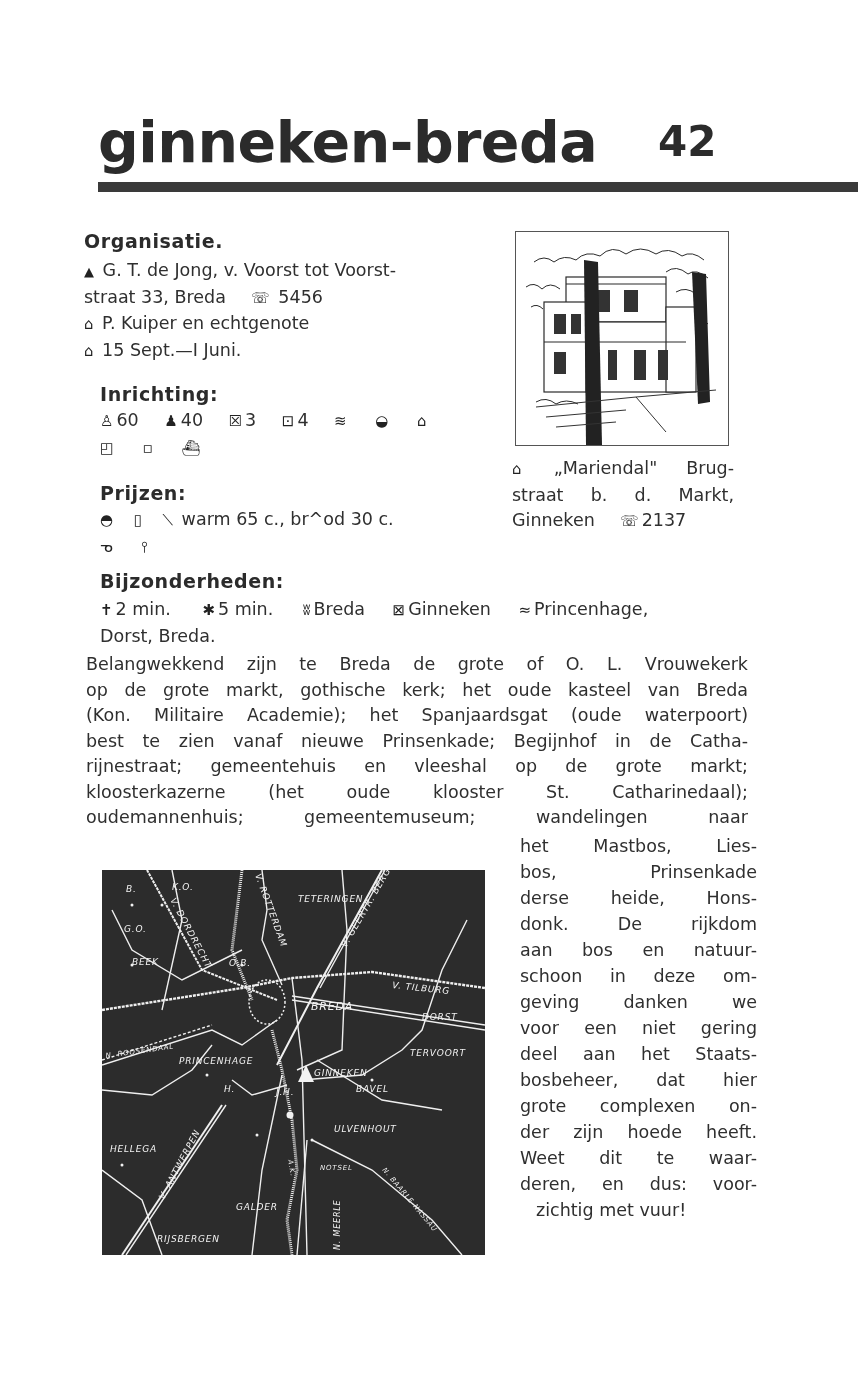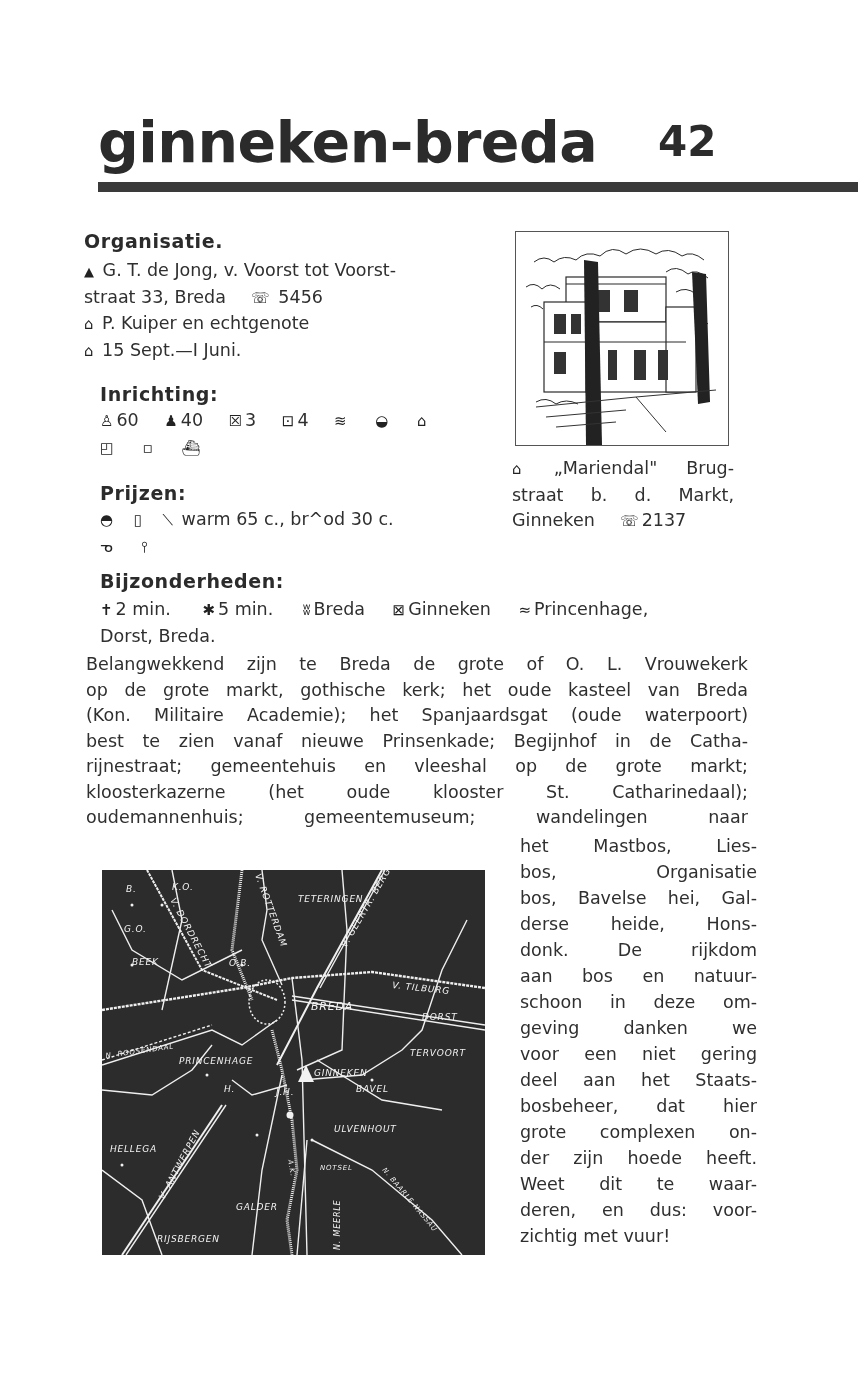--- a/index.html
+++ b/index.html
@@ -37,21 +37,21 @@
     .frame {
       left: 515px; top: 231px; width: 212px; height: 213px;
       border: 1.5px solid #555; background: #fff; overflow: hidden;
     }
     .caption { left: 512px; top: 456px; width: 222px; }
     .just { text-align: justify; text-align-last: justify; }
     .body-text { left: 86px; top: 652px; width: 662px; }
     .body-text .line { display: block; text-align: justify; text-align-last: justify; white-space: nowrap; }
     .col-text { left: 520px; top: 833px; width: 237px; }
     .col-text .line { display: block; text-align: justify; text-align-last: justify; }
-    .col-text .line.last { text-align-last: left; }
+    .col-text .line.last { text-align-last: left; margin-left: 16px; }
     .map {
       left: 102px; top: 870px; width: 383px; height: 385px;
       background: #2c2c2c; overflow: hidden;
     }
     .map svg text {
       font-family: "DejaVu Sans", sans-serif; font-size: 9px; fill: #f2f2f2;
       letter-spacing: 0.8px; font-style: italic;
     }
   </style>
 </head>
@@ -187,22 +187,21 @@
   <span class="line">op de grote markt, gothische kerk; het oude kasteel van Breda</span>
   <span class="line">(Kon. Militaire Academie); het Spanjaardsgat (oude waterpoort)</span>
   <span class="line">best te zien vanaf nieuwe Prinsenkade; Begijnhof in de Catha-</span>
   <span class="line">rijnestraat; gemeentehuis en vleeshal op de grote markt;</span>
   <span class="line">kloosterkazerne (het oude klooster St. Catharinedaal);</span>
   <span class="line">oudemannenhuis; gemeentemuseum; wandelingen naar</span>
 </div>
 
 <div class="abs t col-text" style="line-height:26px;">
   <span class="line">het Mastbos, Lies-</span>
-  <span class="line">bos, Organisatie</span>
-  <span class="line">bos, Bavelse hei, Gal-</span>
+  <span class="line">bos, Prinsenkade</span>
   <span class="line">derse heide, Hons-</span>
   <span class="line">donk. De rijkdom</span>
   <span class="line">aan bos en natuur-</span>
   <span class="line">schoon in deze om-</span>
   <span class="line">geving danken we</span>
   <span class="line">voor een niet gering</span>
   <span class="line">deel aan het Staats-</span>
   <span class="line">bosbeheer, dat hier</span>
   <span class="line">grote complexen on-</span>
   <span class="line">der zijn hoede heeft.</span>

